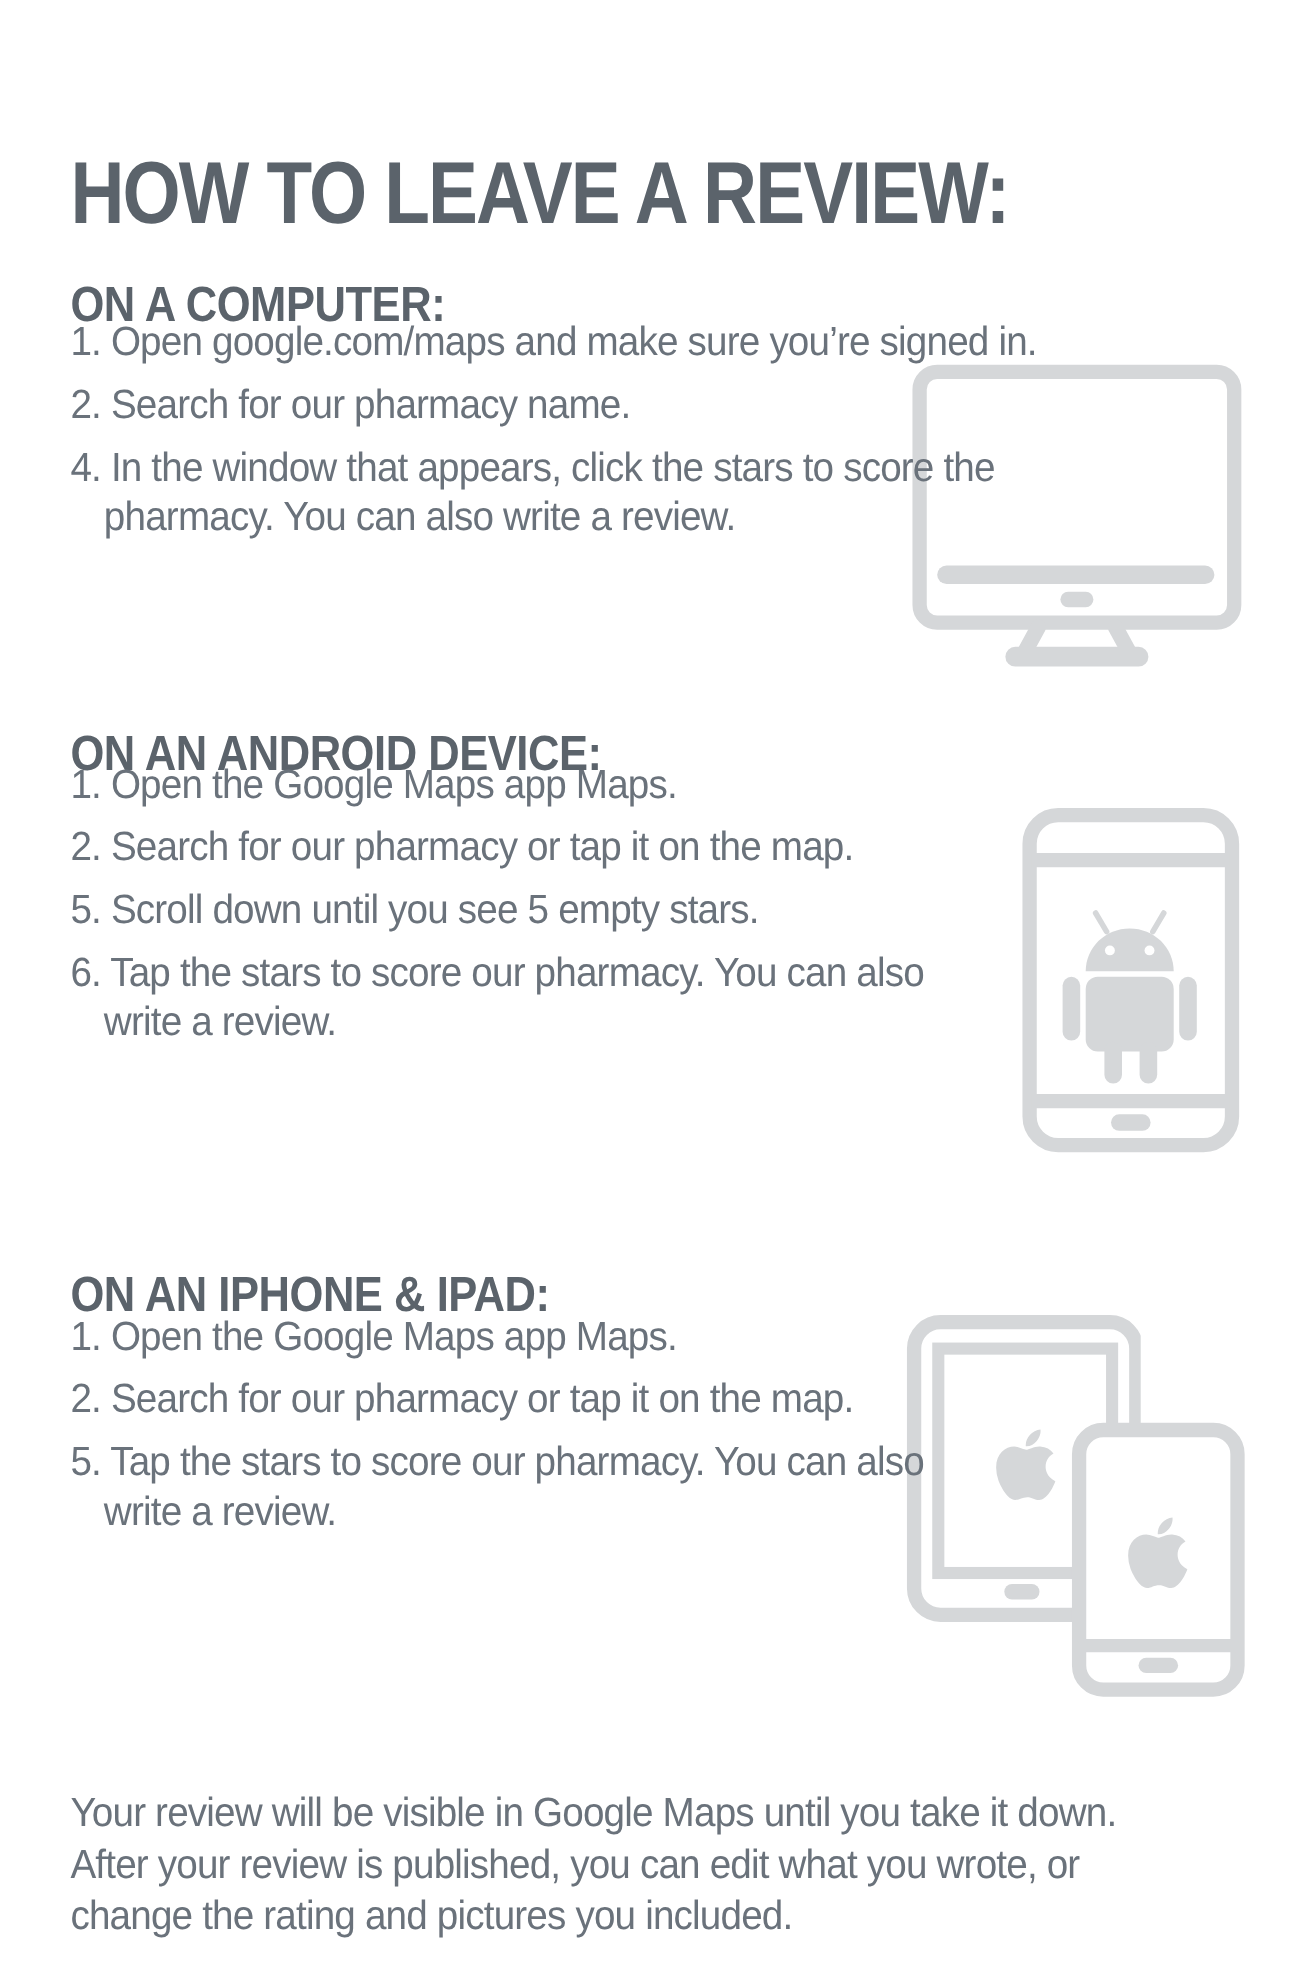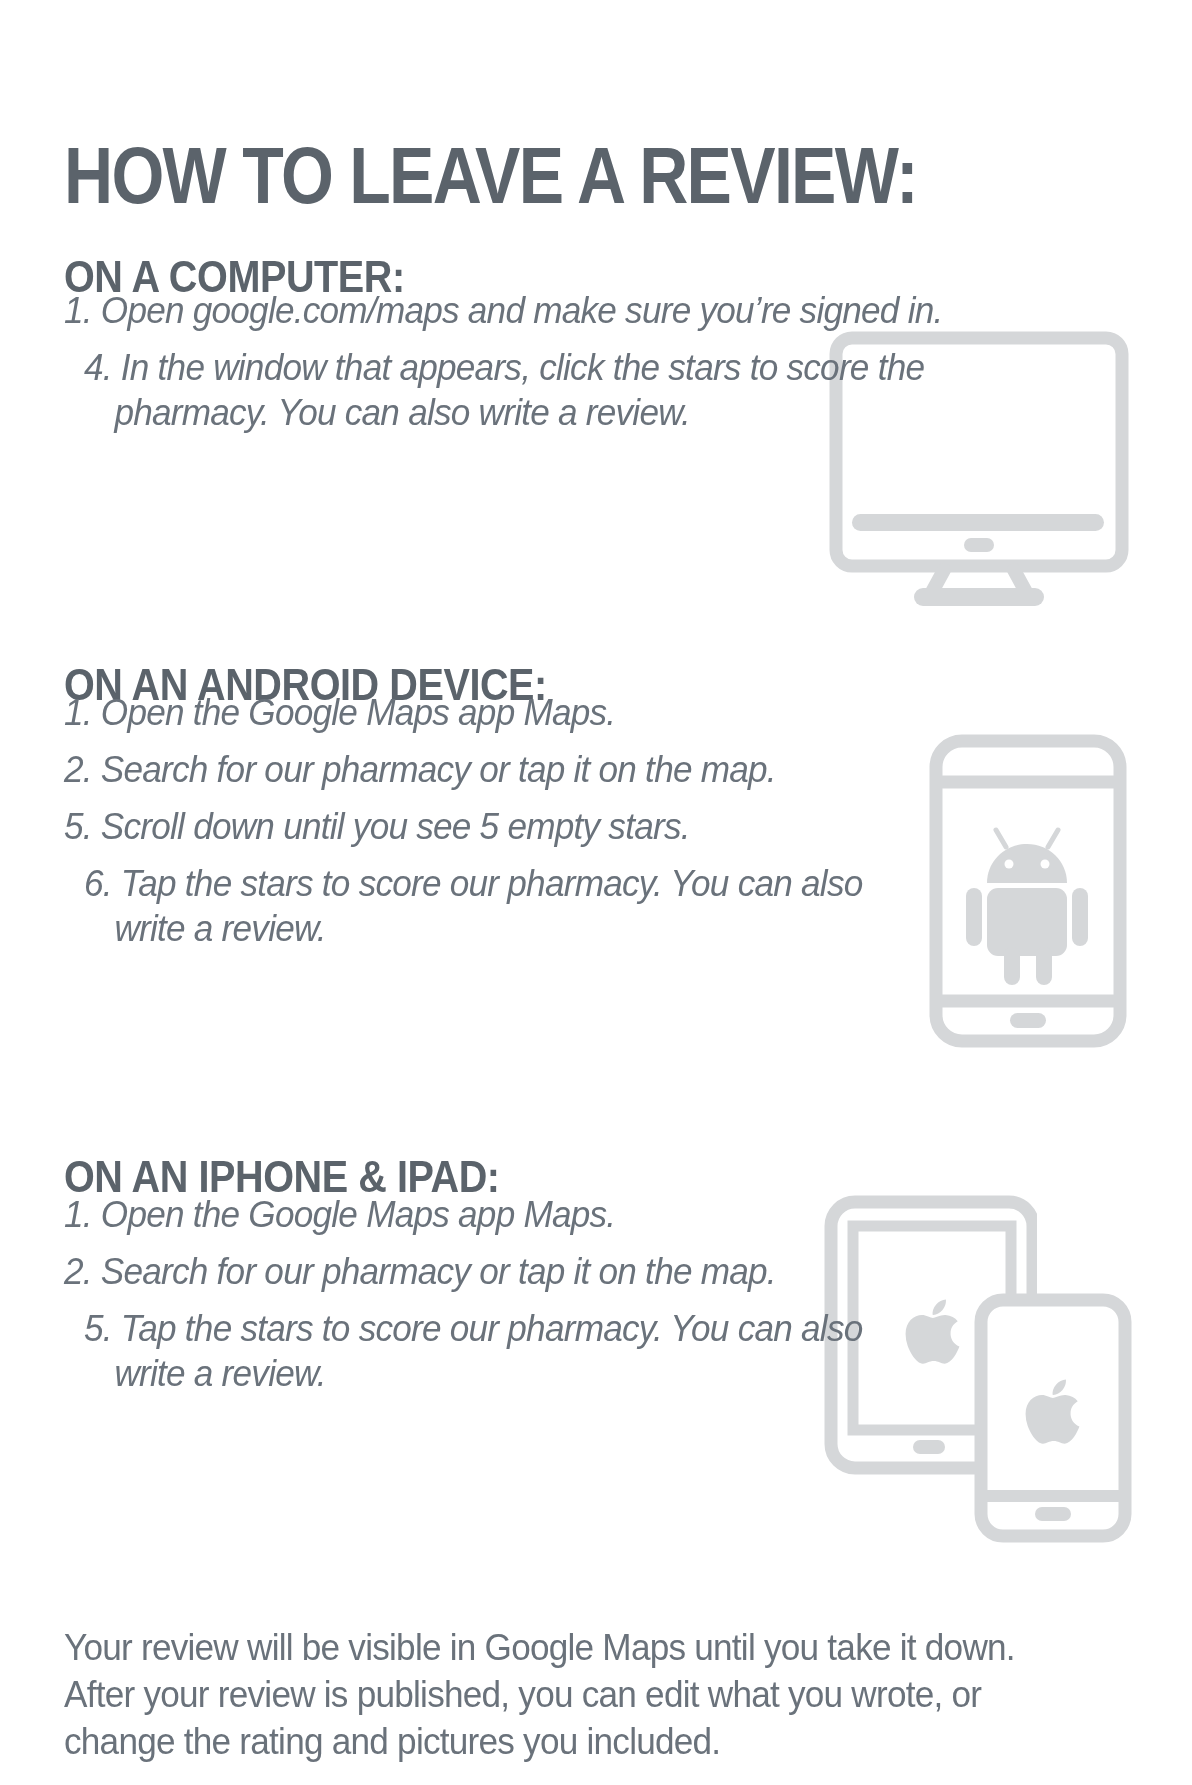--- a/index.html
+++ b/index.html
@@ -26,23 +26,23 @@
     transform:scaleX(0.85);transform-origin:0 50%;
     white-space:nowrap;
   }
   .sec-heading{
     left:64px;
     font-size:45px;font-weight:bold;line-height:45px;
     letter-spacing:-0.5px;color:var(--heading-text);
     transform:scaleX(0.88);transform-origin:0 50%;
     white-space:nowrap;
   }
-  .list{left:64px;font-style:italic;}
+  .list{left:64px;}
   .item{margin:0 0 12px 0;}
-  .item:last-child{margin-bottom:0;margin-left:20px;}
+  .item:last-child{margin-bottom:0;}
   .line{
     font-size:37px;line-height:45px;
     letter-spacing:-0.8px;color:var(--body-text);
     transform:scaleX(0.95);transform-origin:0 50%;
     white-space:nowrap;
   }
   .line.cont{padding-left:32px;}
   .footer{left:64px;top:1624px;}
   .footer .line{line-height:47px;}
   svg{display:block;}
@@ -107,20 +107,23 @@
   </div>
 
   <h1 class="abs txt title">HOW TO LEAVE A REVIEW:</h1>
 
   <h2 class="abs txt sec-heading" style="top:217px;">ON A COMPUTER:</h2>
   <div class="abs txt list" style="top:288px;">
     <div class="item">
       <div class="line">1. Open google.com/maps and make sure you’re signed in.</div>
     </div>
     <div class="item">
+      <div class="line">2. Search for our pharmacy name.</div>
+    </div>
+    <div class="item">
       <div class="line">4. In the window that appears, click the stars to score the</div>
       <div class="line cont">pharmacy. You can also write a review.</div>
     </div>
   </div>
 
   <h2 class="abs txt sec-heading" style="top:625px;">ON AN ANDROID DEVICE:</h2>
   <div class="abs txt list" style="top:690px;">
     <div class="item">
       <div class="line">1. Open the Google Maps app Maps.</div>
     </div>

